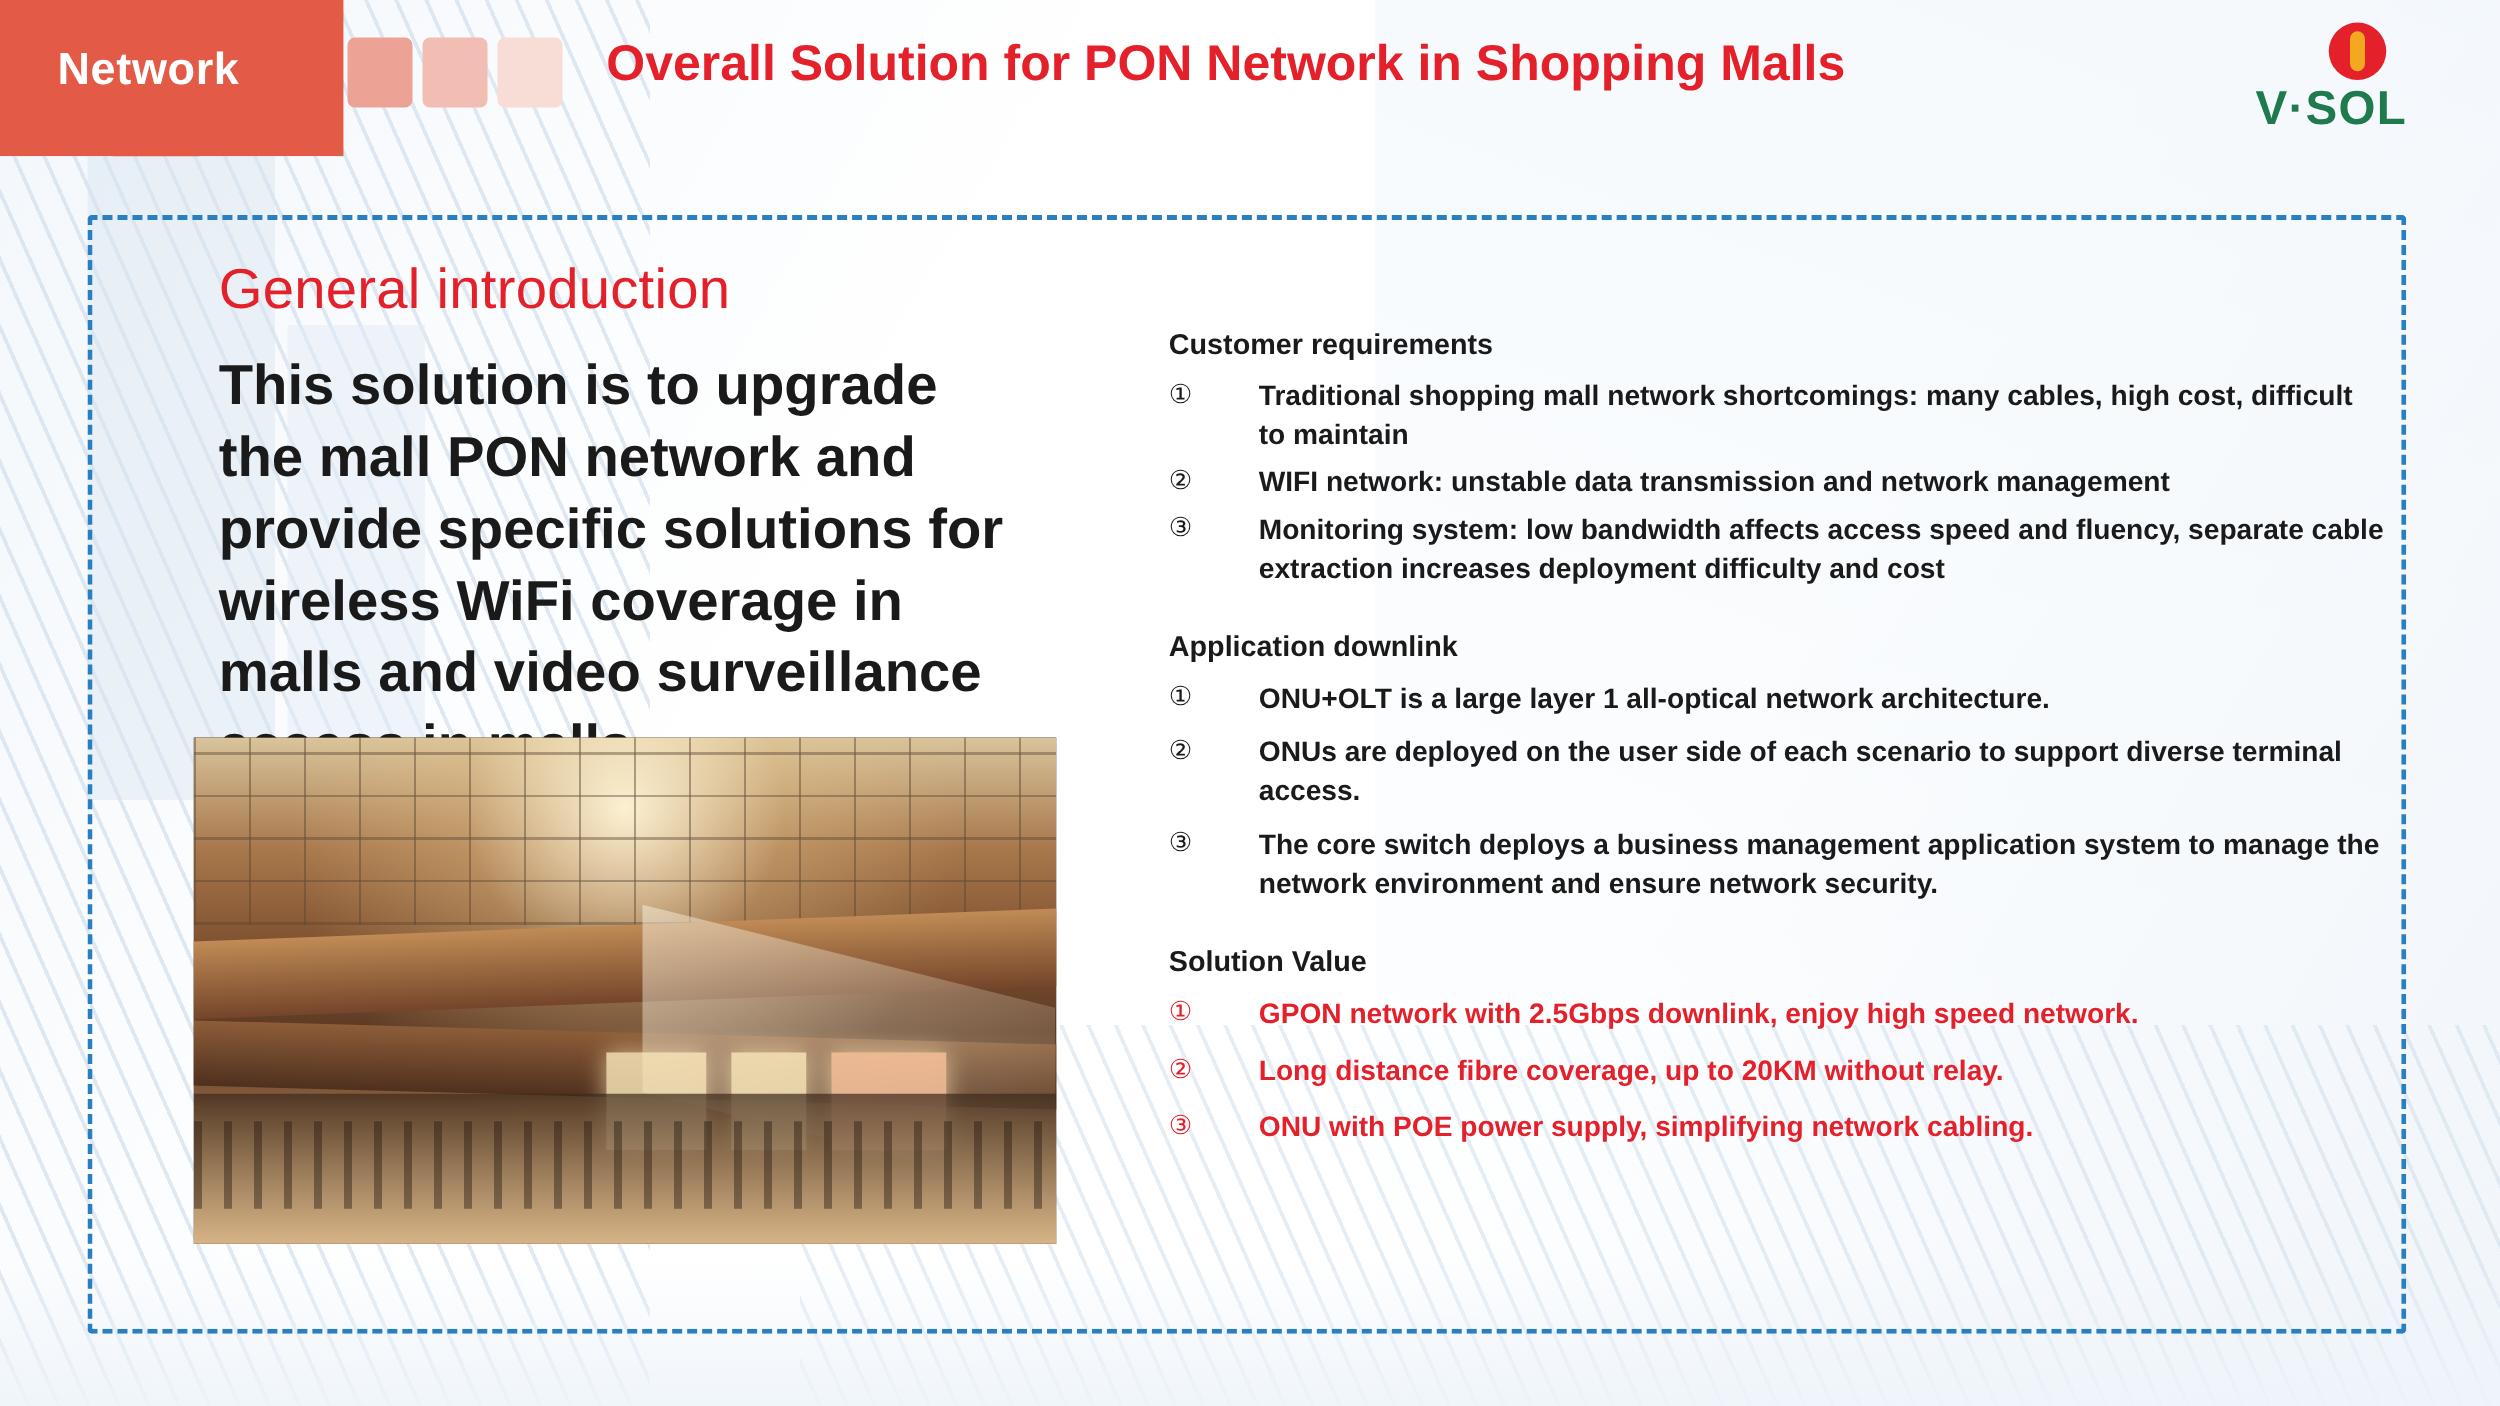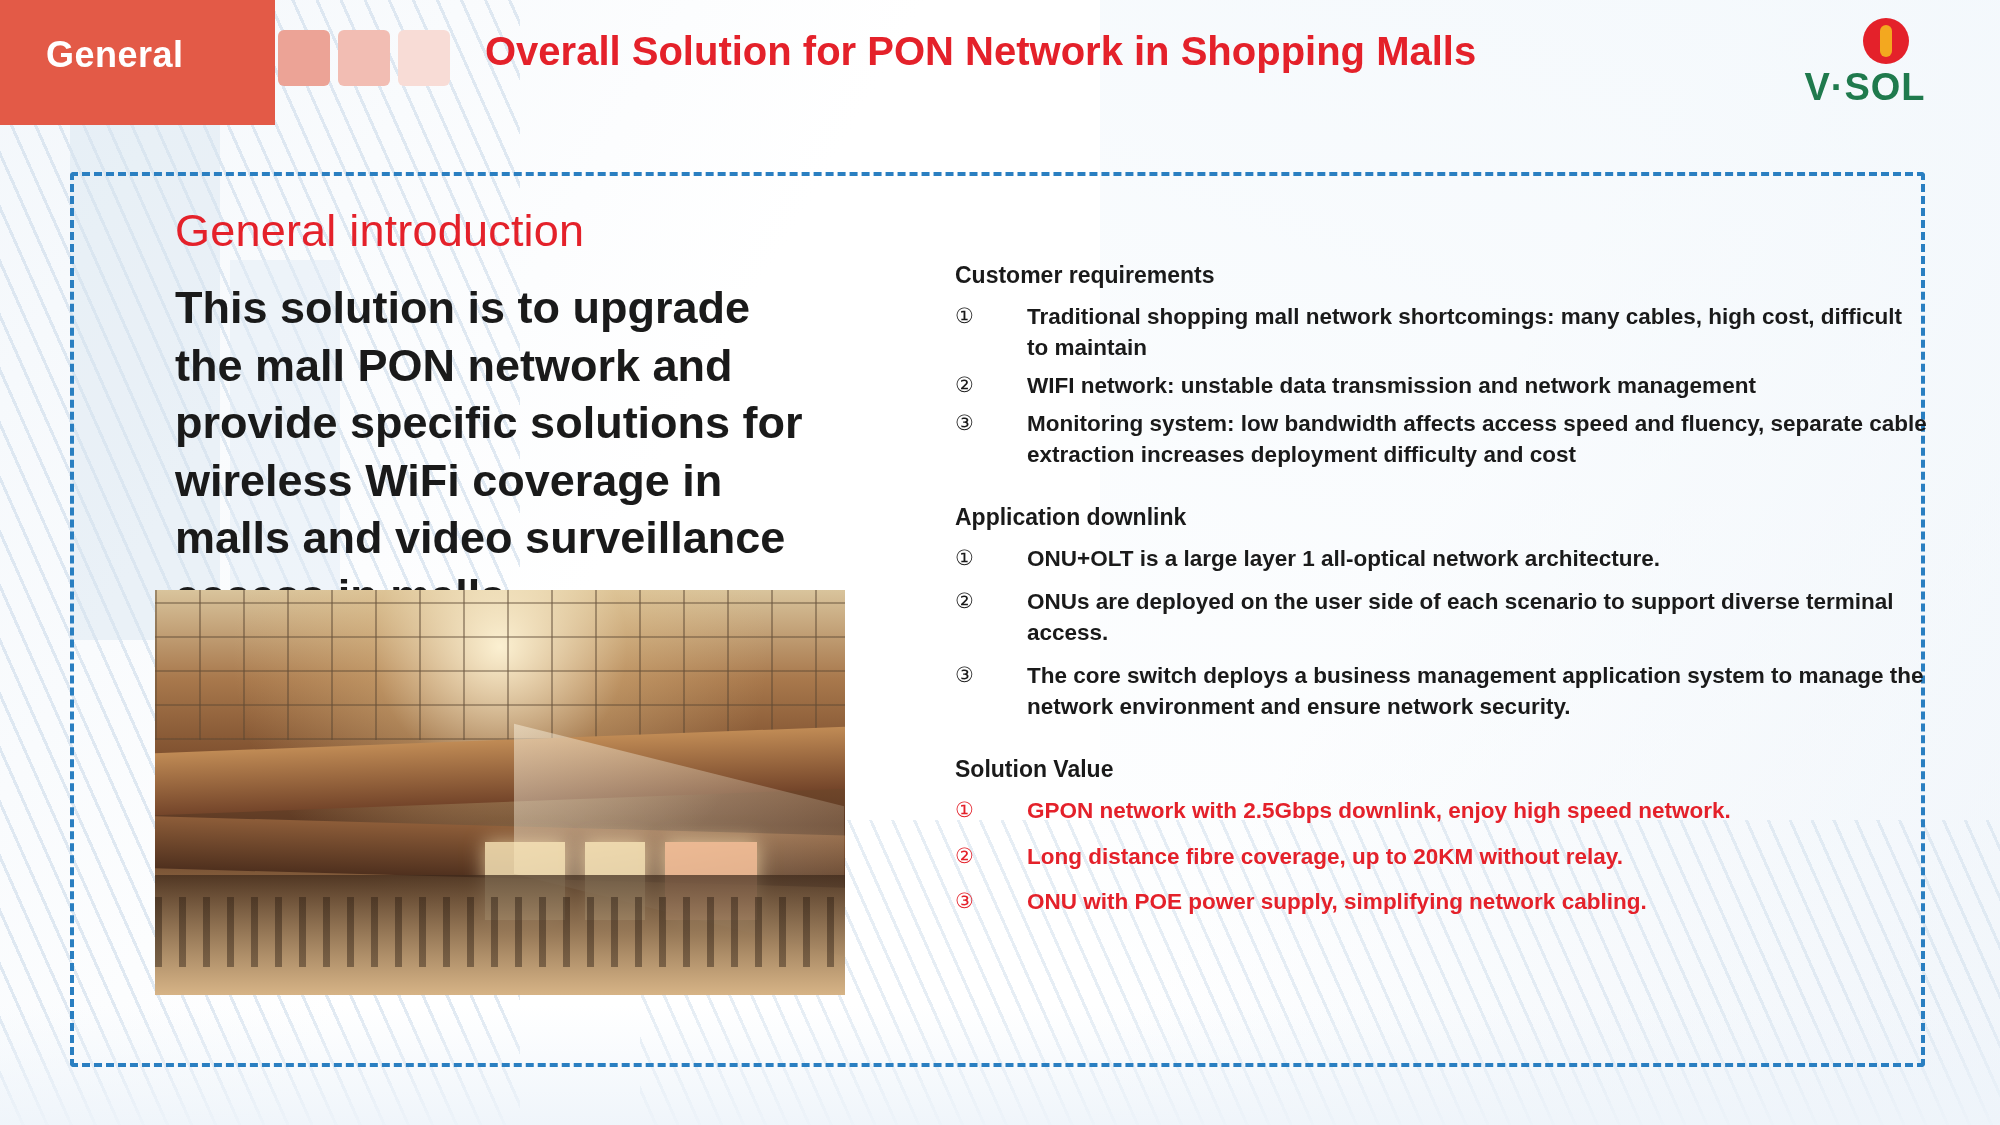--- a/index.html
+++ b/index.html
@@ -264,21 +264,20 @@
   .ps1 { left: 330px; width: 80px; }
   .ps2 { left: 430px; width: 60px; }
   .ps3 { left: 510px; width: 92px; background: rgba(255,200,160,0.8); }
 
   
   .right-col {
     position: absolute;
     left: 935px;
     top: 262px;
     width: 1000px;
-    margin-left: 20px;
   }
   .block { margin-bottom: 26px; }
   .block-title {
     font-size: 23px;
     font-weight: bold;
     color: #1a1a1a;
     margin-bottom: 12px;
   }
   ul.items {
     list-style: none;
@@ -319,21 +318,21 @@
   <div class="bg-right-wash"></div>
   <div class="bg-diag"></div>
   <div class="bg-diag2"></div>
   <div class="bg-block-a"></div>
   <div class="bg-block-b"></div>
   <div class="bg-tint-bottom"></div>
 </div>
 
 <div class="header">
   <div class="solution-tag">
-    <span>General</span>
+    <span>Network</span>
   </div>
   <div class="tag-square sq1"></div>
   <div class="tag-square sq2"></div>
   <div class="tag-square sq3"></div>
 
   <div class="title">Overall Solution for PON Network in Shopping Malls</div>
 
   <div class="logo">
     <div class="logo-mark"></div>
     <div class="logo-text">V·SOL</div>

